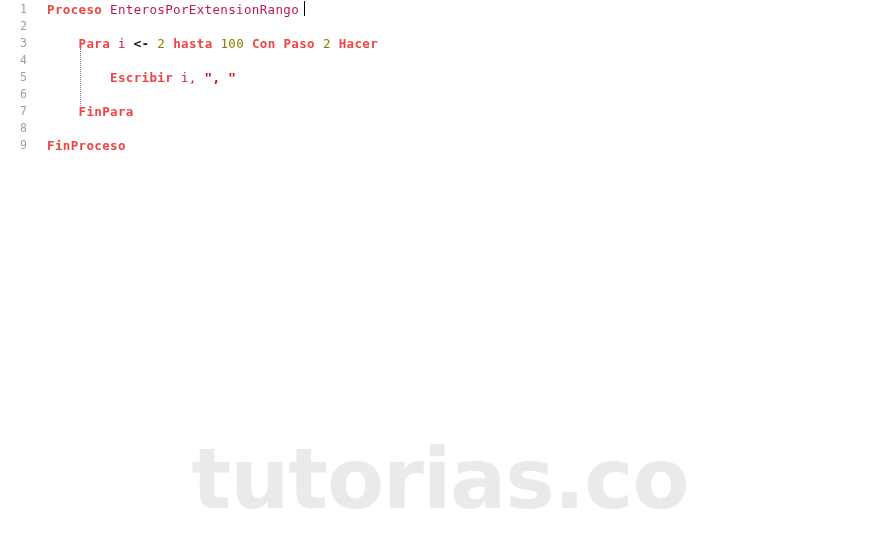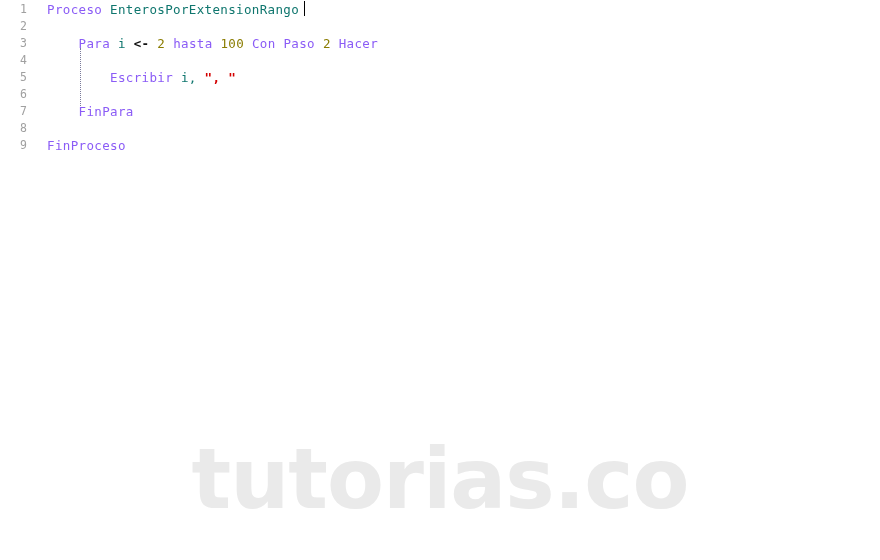--- a/index.html
+++ b/index.html
@@ -64,22 +64,22 @@
     left: 47px;
     top: 0;
     line-height: 17px;
     white-space: pre;
     font-family: "DejaVu Sans Mono", monospace;
     font-size: 12.5px;
     letter-spacing: 0.35px;
   }
 
   
-  .tok-kw   { color: #8b5cf6; font-weight: normal; }
-  .tok-id   { color: #0f766e; font-weight: normal; }
+  .tok-kw   { color: #ef4444; font-weight: bold; }
+  .tok-id   { color: #be185d; font-weight: normal; }
   .tok-num  { color: #8a7c00; font-weight: normal; }
   .tok-str  { color: #d30000; font-weight: bold; }
   .tok-op   { color: #111111; font-weight: bold; }
   .tok-plain{ color: #111111; font-weight: normal; }
 
   
   #caret {
     position: absolute;
     left: 304px;
     top: 1px;

